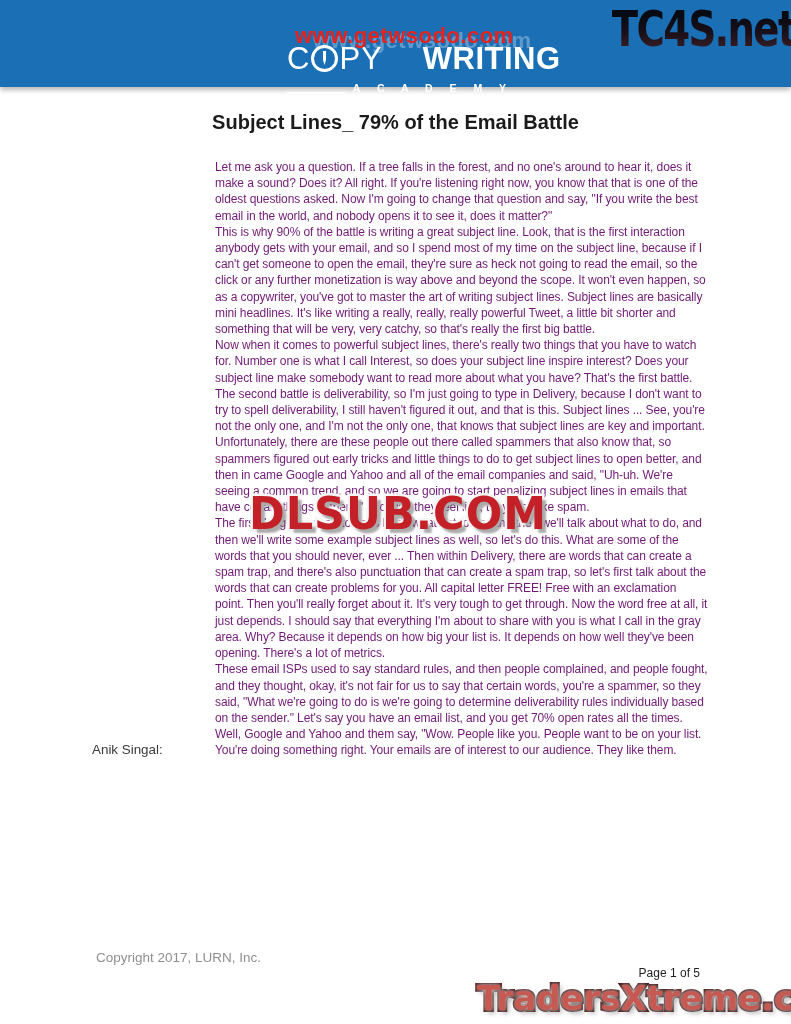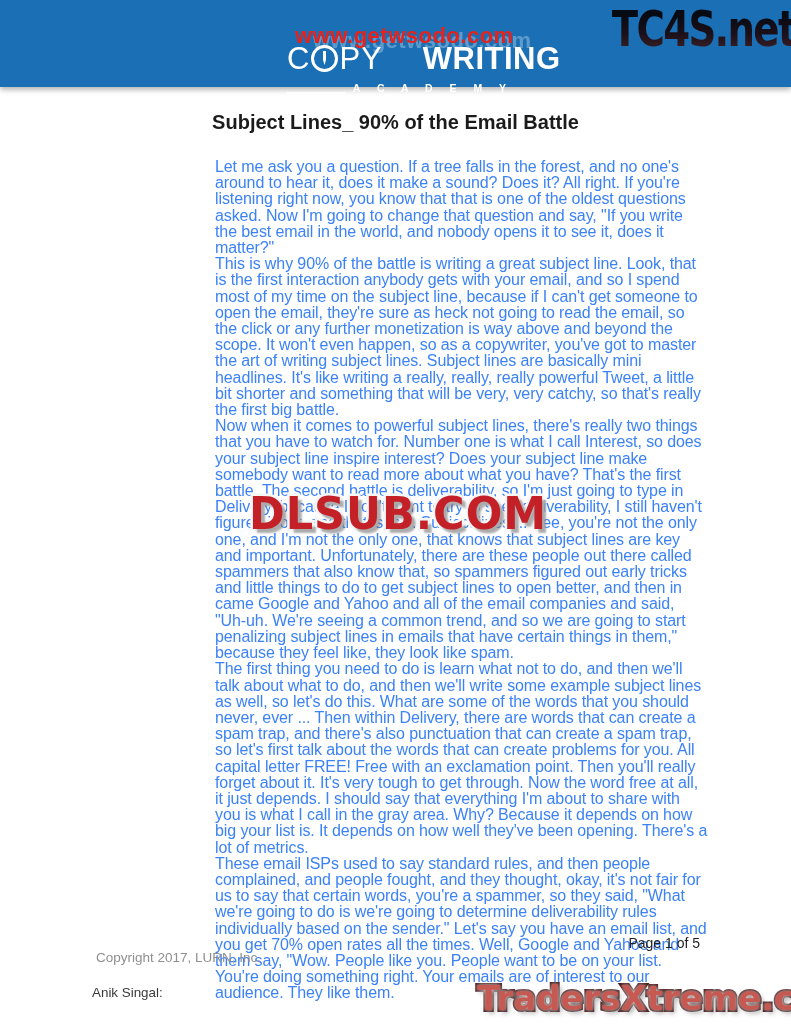--- a/index.html
+++ b/index.html
@@ -65,21 +65,21 @@
   .content{
     position:absolute;left:92px;top:159px;width:616px;
     display:flex;align-items:flex-end;
   }
   .speaker{
     width:123px;flex:none;
     font-size:13.4px;color:#3b3b3b;line-height:16.2px;
   }
   .transcript{
     width:493px;flex:none;
-    font-size:16px;color:#3b82f6;line-height:16.2px;
+    font-size:12px;color:#701a75;line-height:16.2px;
     letter-spacing:-.1px;text-align:left;
   }
   .transcript p{margin:0;padding:0;}
   
   .dlsub{
     position:absolute;left:249px;top:490px;z-index:6;
     font-family:"DejaVu Sans",sans-serif;
     font-size:43px;font-weight:bold;letter-spacing:1px;line-height:46px;
     color:#c32127;
     -webkit-text-stroke:5px #f6f6f6;paint-order:stroke fill;
@@ -94,22 +94,22 @@
     -webkit-text-stroke:4px #431312;paint-order:stroke fill;
     text-shadow:0 0 5px rgba(255,255,255,.95),3px 3px 5px rgba(70,70,70,.5);
     white-space:nowrap;
   }
   
   .footer-copyright{
     position:absolute;left:96px;top:950px;
     font-size:13.5px;color:#8f8f8f;
   }
   .footer-page{
-    position:absolute;right:91px;top:935px;
-    font-size:14px;color:#1f1f1f;
+    position:absolute;right:91px;top:966px;
+    font-size:12px;color:#1f1f1f;
   }
 </style>
 </head>
 <body>
 
 <div class="page">
 
   <div class="header">
     <div class="logo-block">
       <div class="url-ghost">www.getwsodo.com</div>
@@ -126,21 +126,21 @@
         <span class="brand-bold">WRITING</span>
       </div>
       <div class="academy-row">
         <span class="academy-line"></span>
         <span class="academy-text">A C A D E M Y</span>
       </div>
     </div>
     <div class="tc4s">TC4S.net</div>
   </div>
 
-  <div class="doc-title">Subject Lines_ 90% of the Email Battle</div>
+  <div class="doc-title">Subject Lines_ 79% of the Email Battle</div>
 
   <div class="content">
     <div class="speaker">Anik Singal:</div>
     <div class="transcript">
         <p>Let me ask you a question. If a tree falls in the forest, and no one's around to hear it, does it make a sound? Does it? All right. If you're listening right now, you know that that is one of the oldest questions asked. Now I'm going to change that question and say, "If you write the best email in the world, and nobody opens it to see it, does it matter?"</p>
         <p>This is why 90% of the battle is writing a great subject line. Look, that is the first interaction anybody gets with your email, and so I spend most of my time on the subject line, because if I can't get someone to open the email, they're sure as heck not going to read the email, so the click or any further monetization is way above and beyond the scope. It won't even happen, so as a copywriter, you've got to master the art of writing subject lines. Subject lines are basically mini headlines. It's like writing a really, really, really powerful Tweet, a little bit shorter and something that will be very, very catchy, so that's really the first big battle.</p>
         <p>Now when it comes to powerful subject lines, there's really two things that you have to watch for. Number one is what I call Interest, so does your subject line inspire interest? Does your subject line make somebody want to read more about what you have? That's the first battle. The second battle is deliverability, so I'm just going to type in Delivery, because I don't want to try to spell deliverability, I still haven't figured it out, and that is this. Subject lines ... See, you're not the only one, and I'm not the only one, that knows that subject lines are key and important. Unfortunately, there are these people out there called spammers that also know that, so spammers figured out early tricks and little things to do to get subject lines to open better, and then in came Google and Yahoo and all of the email companies and said, "Uh-uh. We're seeing a common trend, and so we are going to start penalizing subject lines in emails that have certain things in them," because they feel like, they look like spam.</p>
         <p>The first thing you need to do is learn what not to do, and then we'll talk about what to do, and then we'll write some example subject lines as well, so let's do this. What are some of the words that you should never, ever ... Then within Delivery, there are words that can create a spam trap, and there's also punctuation that can create a spam trap, so let's first talk about the words that can create problems for you. All capital letter FREE! Free with an exclamation point. Then you'll really forget about it. It's very tough to get through. Now the word free at all, it just depends. I should say that everything I'm about to share with you is what I call in the gray area. Why? Because it depends on how big your list is. It depends on how well they've been opening. There's a lot of metrics.</p>
         <p>These email ISPs used to say standard rules, and then people complained, and people fought, and they thought, okay, it's not fair for us to say that certain words, you're a spammer, so they said, "What we're going to do is we're going to determine deliverability rules individually based on the sender." Let's say you have an email list, and you get 70% open rates all the times. Well, Google and Yahoo and them say, "Wow. People like you. People want to be on your list. You're doing something right. Your emails are of interest to our audience. They like them.</p>
       </div>

